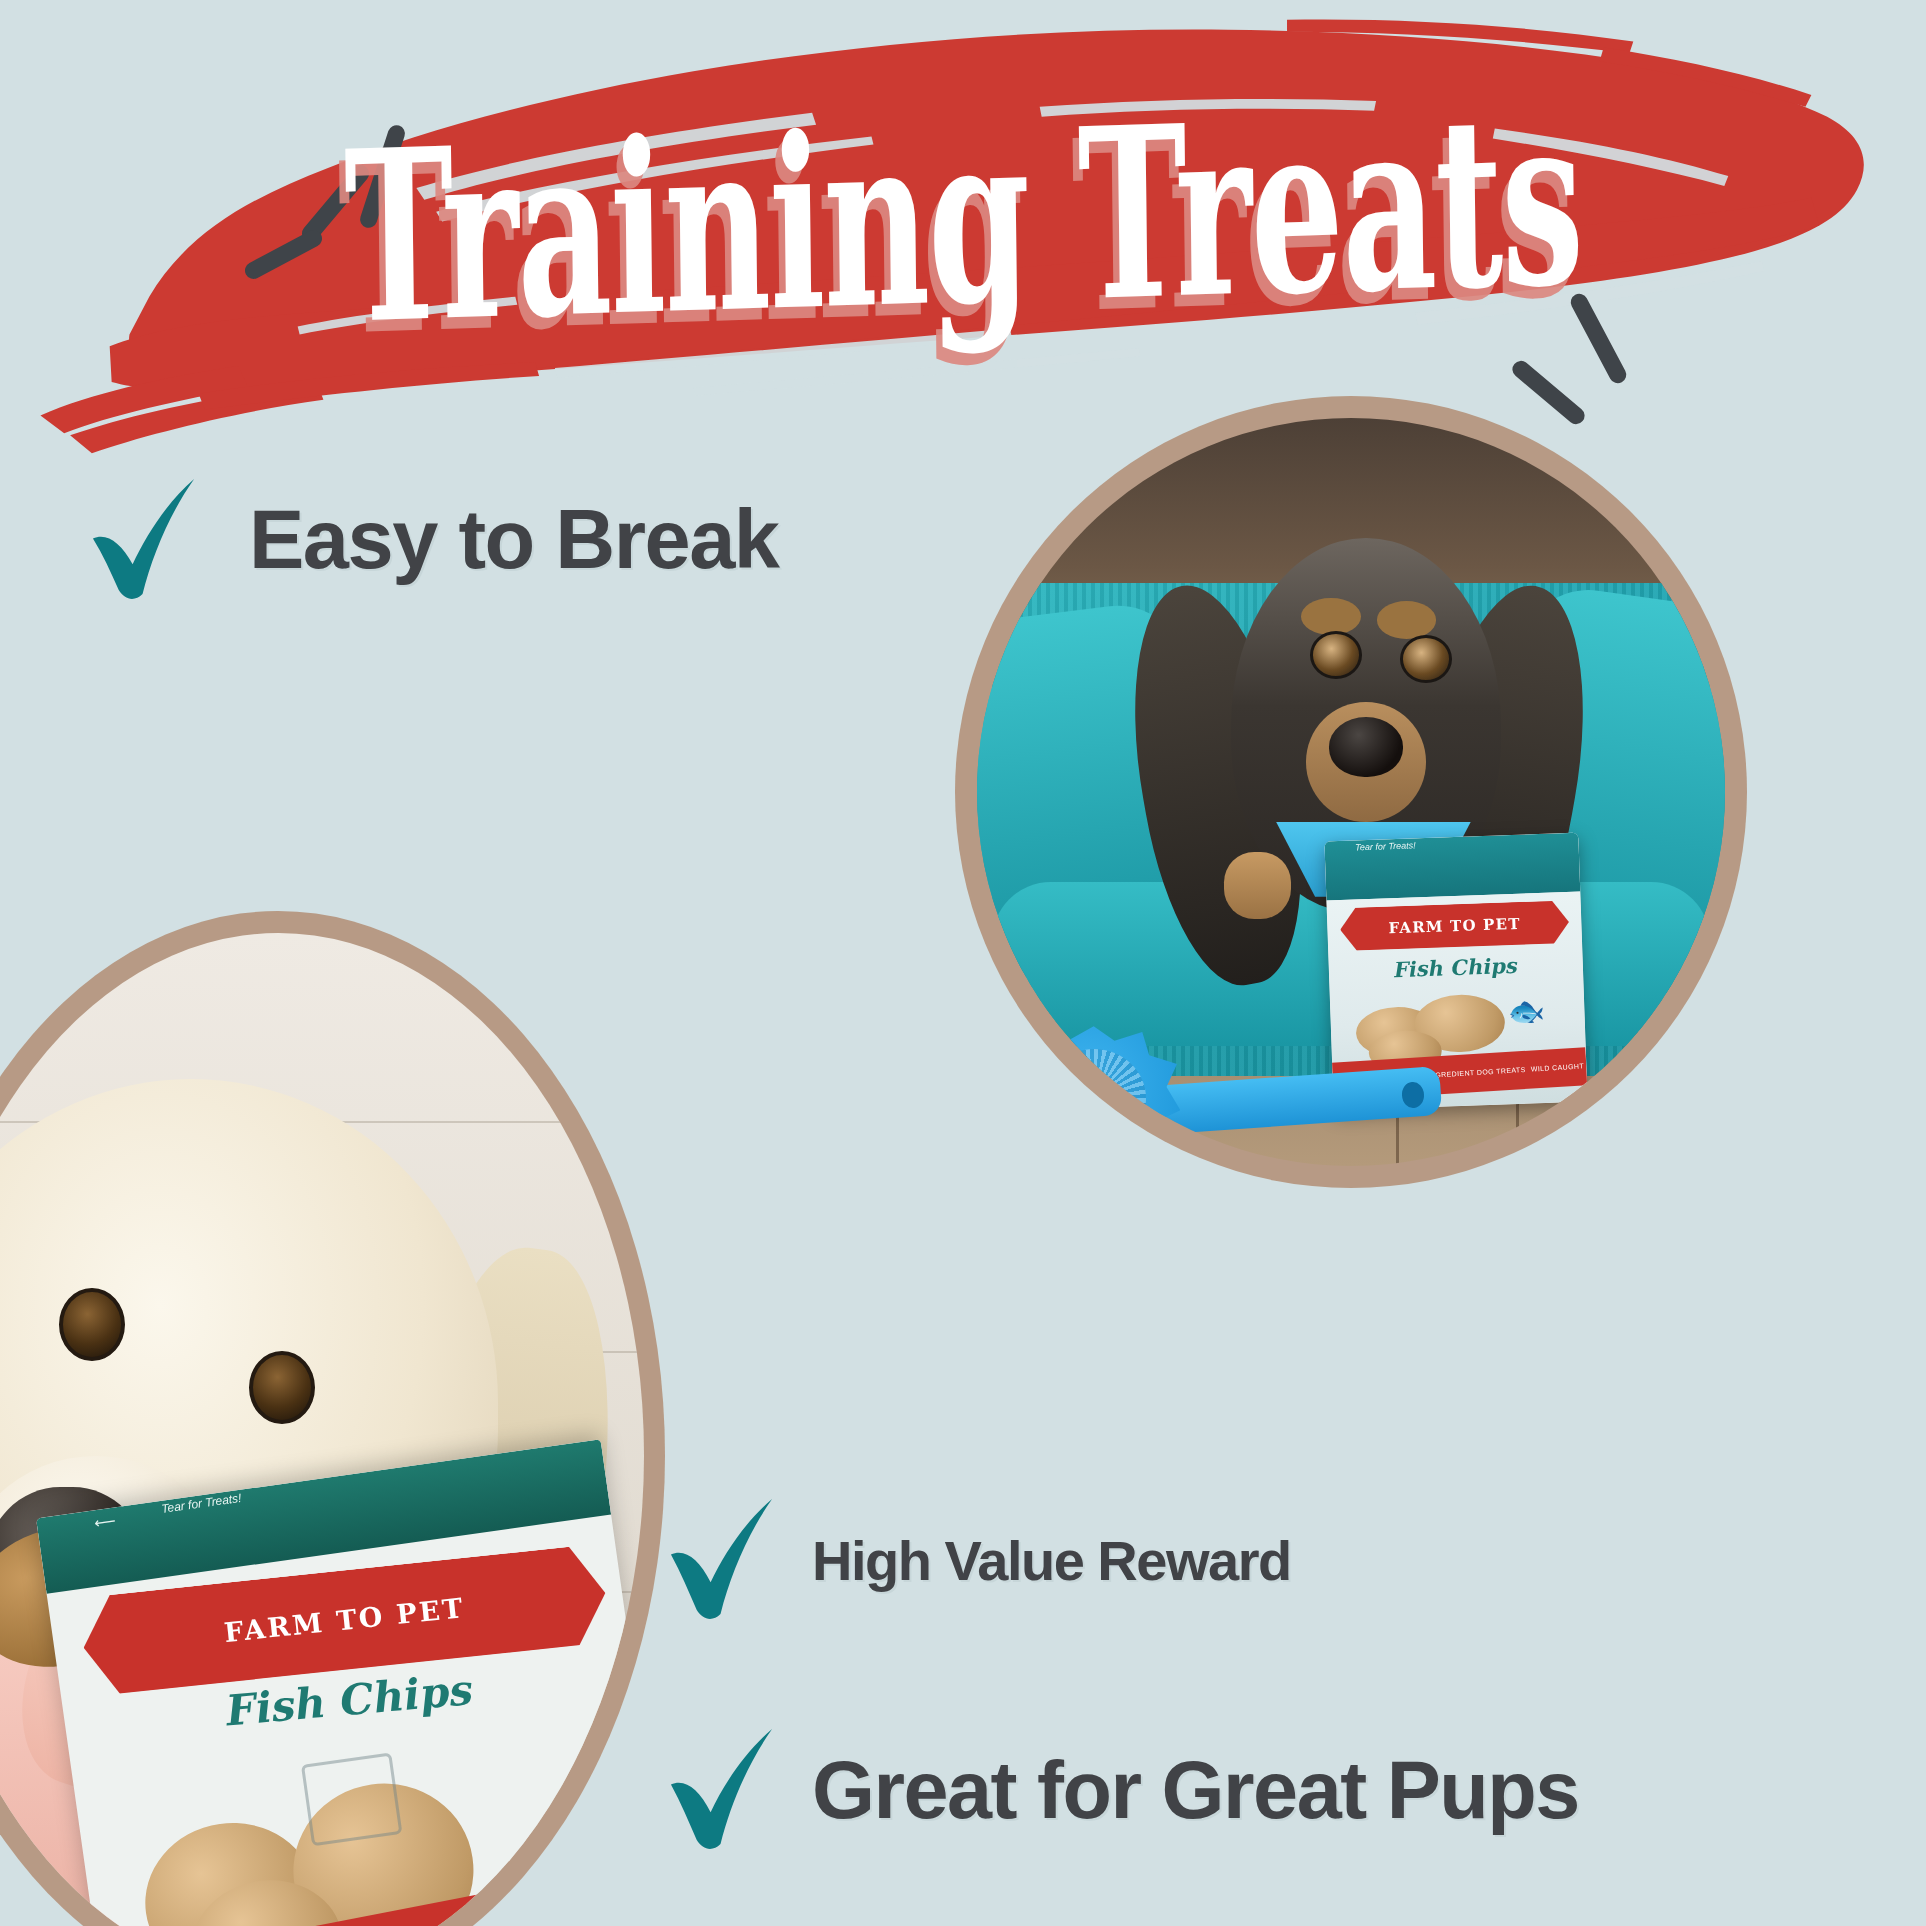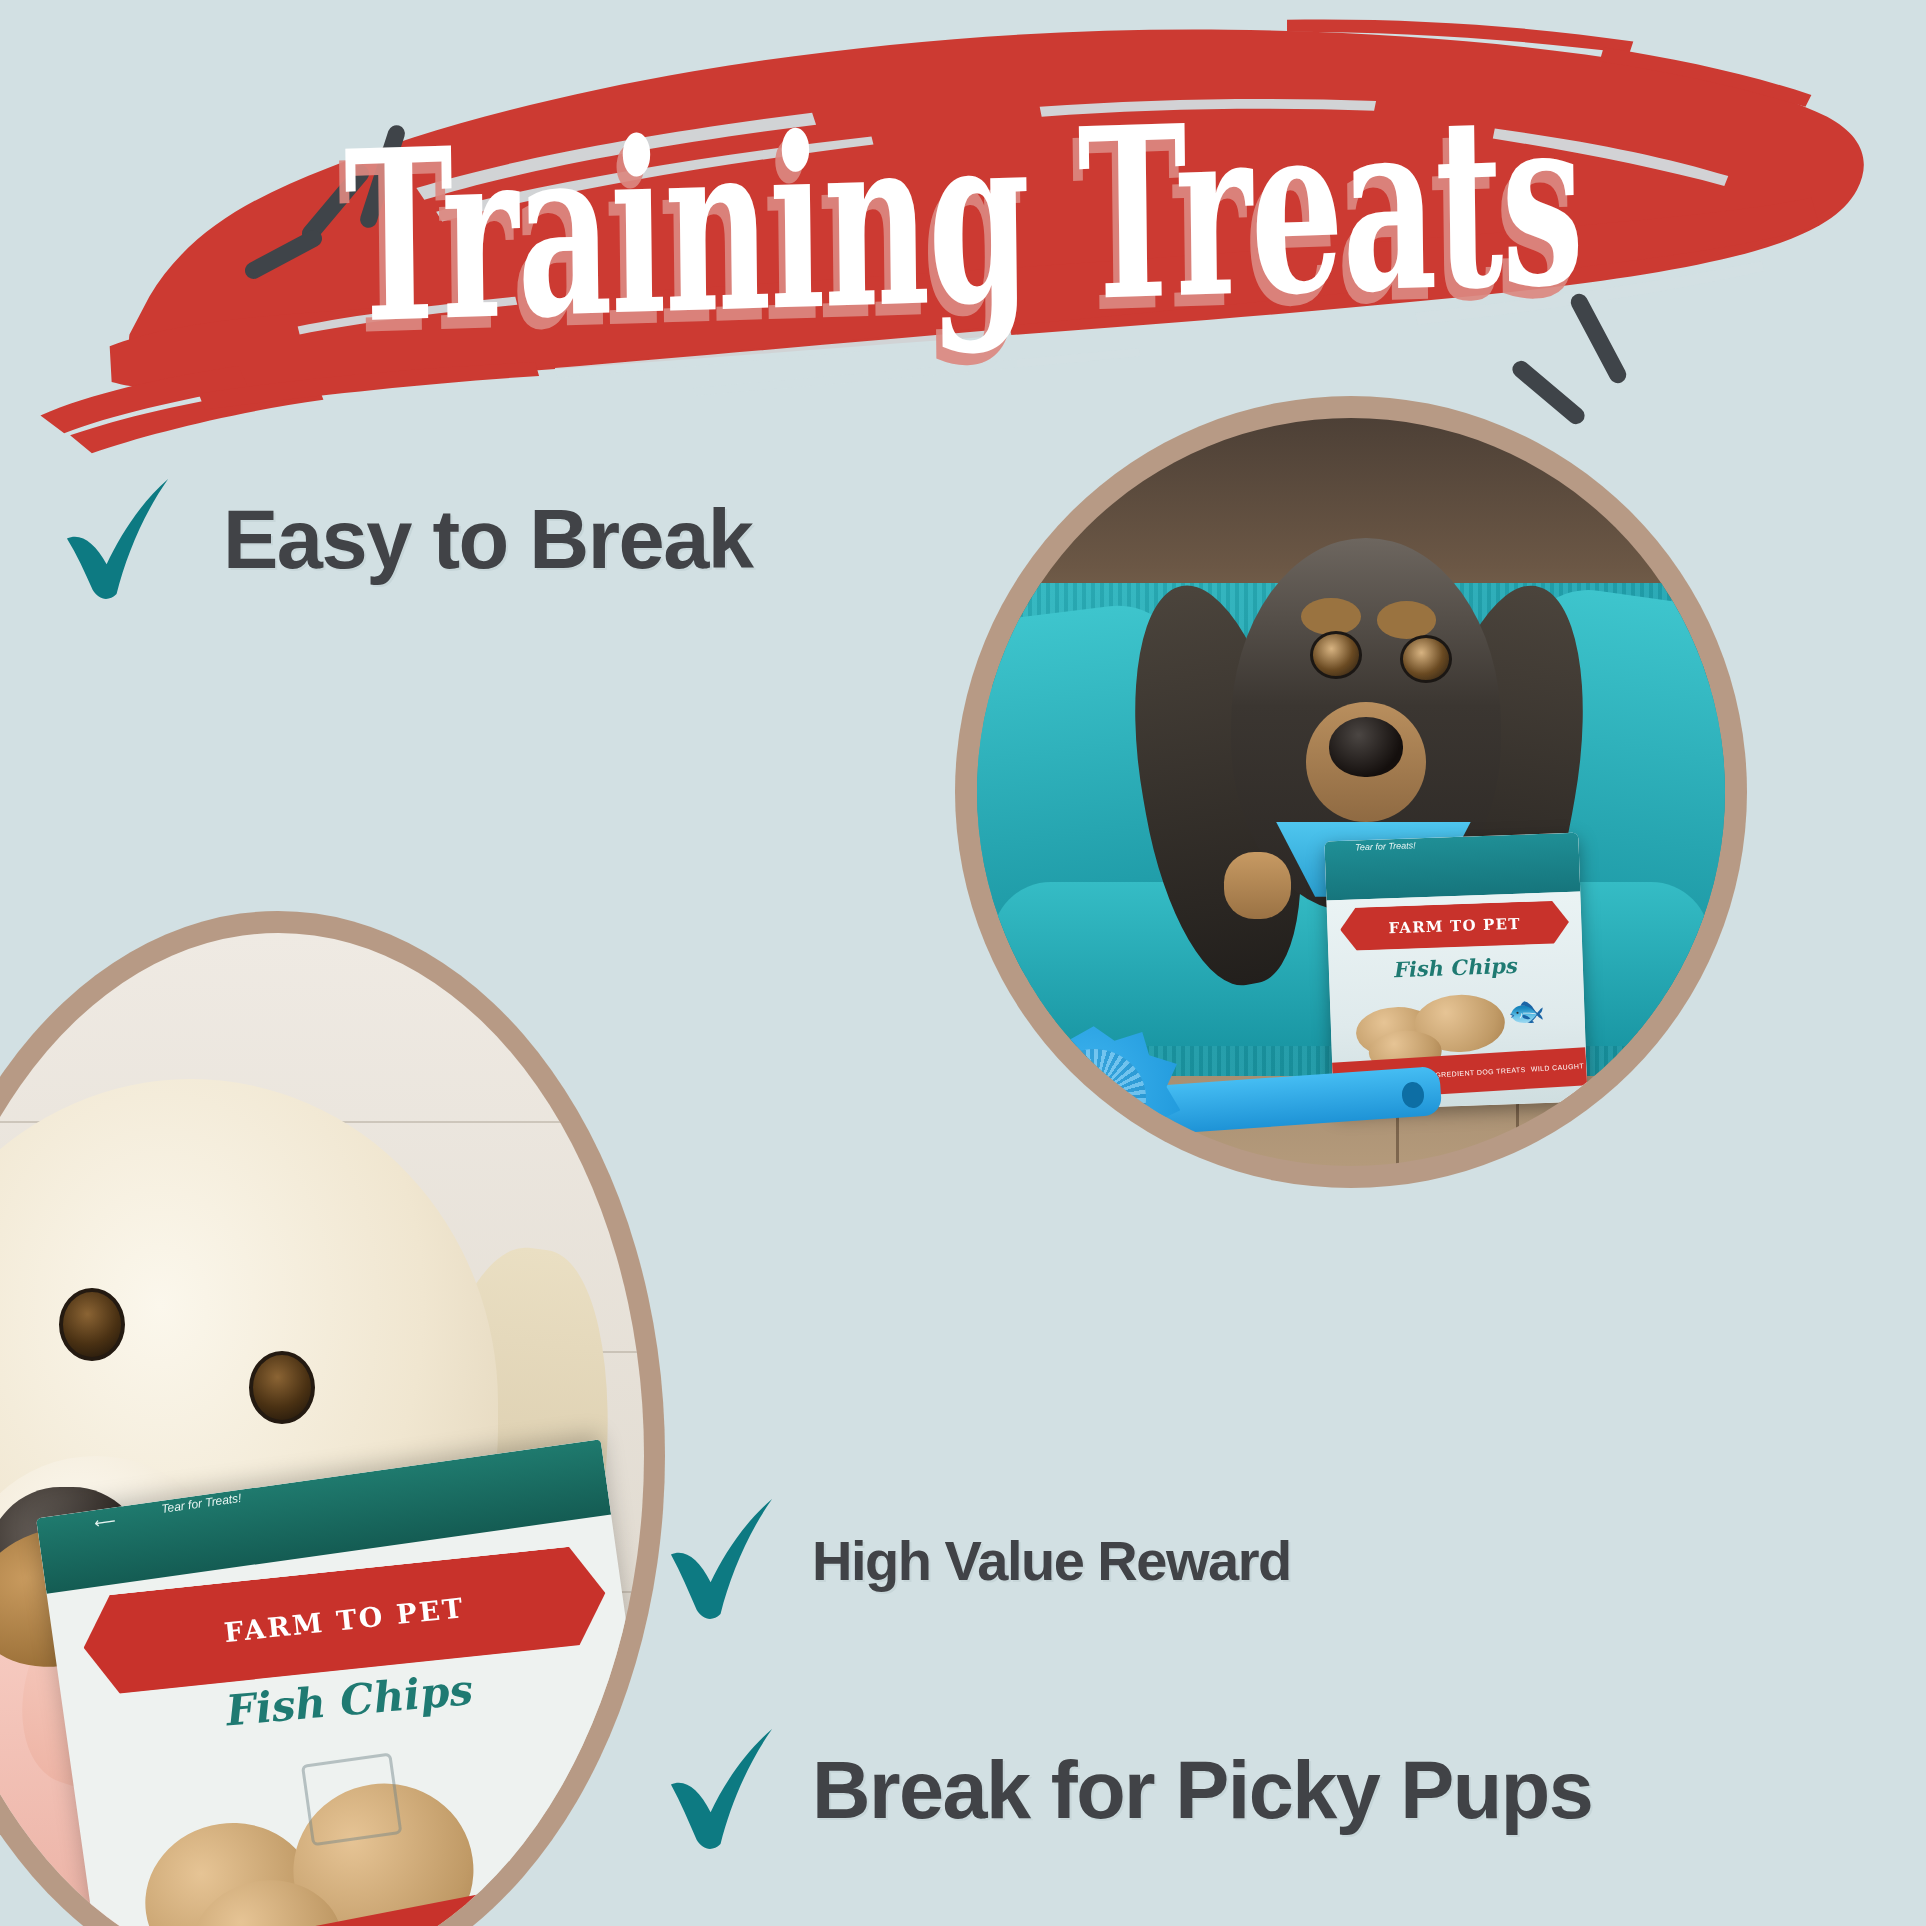--- a/index.html
+++ b/index.html
@@ -39,21 +39,21 @@
   .check svg { display:block; }
   .bullet-text {
     font-weight:bold;
     color:#414347;
     line-height:1.02;
     letter-spacing:-1.5px;
     white-space:pre-line;
     text-shadow:2px 2px 0 rgba(190,205,209,0.55);
   }
 
-  #b1 { left:59px;  top:473px; }
+  #b1 { left:85px;  top:473px; }
   #b1 .bullet-text { font-size:83px; margin-left:40px; }
   #b2 { left:67px;  top:653px; }
   #b2 .bullet-text { font-size:83px; margin-left:26px; }
   #b3 { left:665px; top:1495px; }
   #b3 .bullet-text { font-size:56px; margin-left:30px; }
   #b4 { left:665px; top:1725px; }
   #b4 .bullet-text { font-size:81px; margin-left:30px; }
 
   
   .circle {
@@ -340,21 +340,21 @@
     </span>
     <span class="bullet-text">High Value Reward</span>
   </div>
 
   <div class="bullet" id="b4">
     <span class="check">
       <svg width="117" height="131" viewBox="0 0 118 132">
         <path d="M6 60 C 20 54 34 64 46 88 C 60 58 82 26 108 4 C 84 38 66 80 56 120 C 48 128 38 126 32 116 C 24 98 16 78 6 60 Z" fill="#0d7a82"></path>
       </svg>
     </span>
-    <span class="bullet-text">Break for Picky Pups</span>
+    <span class="bullet-text">Great for Great Pups</span>
   </div>
 
   <div class="circle" id="circle-top">
     <div class="inner">
       <div class="ph">
         <div class="t-wall"></div>
         <div class="t-floor"></div>
         <div class="t-plank" style="left:56%;"></div>
         <div class="t-plank" style="left:72%;"></div>
         <div class="t-plank" style="left:88%;"></div>

